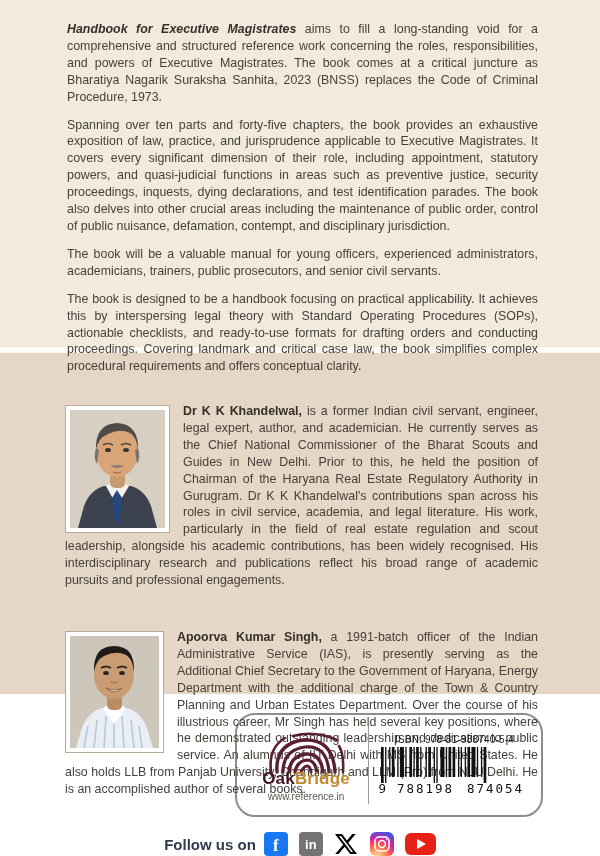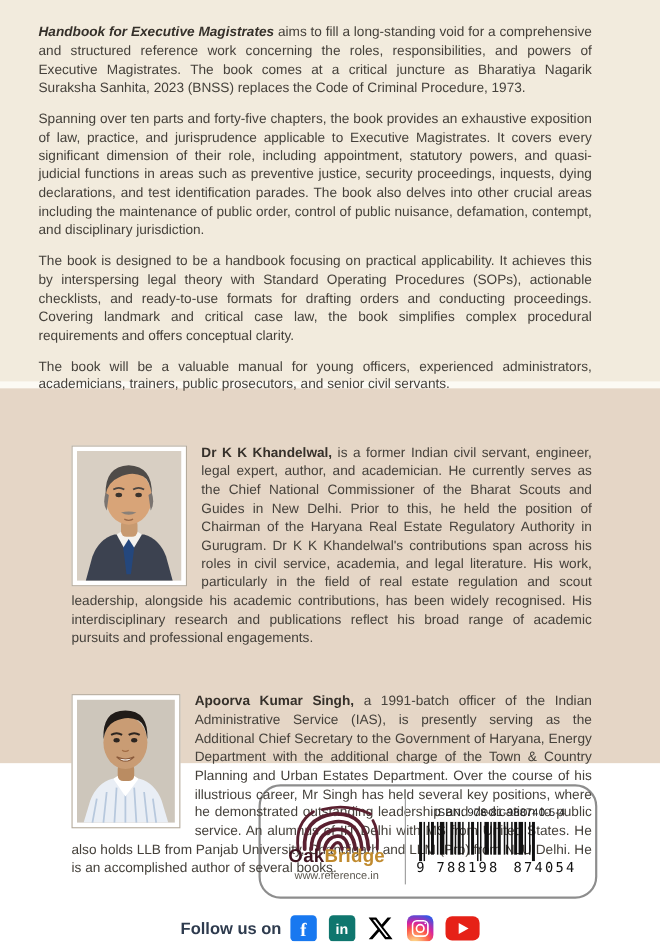--- a/index.html
+++ b/index.html
@@ -4,21 +4,21 @@
 <style>
   html,body { margin:0; padding:0; background:#ffffff; }
   .page {
     width:600px; height:856px; margin:0 auto; position:relative;
     font-family:"Liberation Sans", sans-serif; background:#ffffff;
     overflow:hidden;
   }
   
   .top-section {
     box-sizing:border-box; width:600px; height:347px;
-    background:#f2ebdd; padding:21px 62px 0 35px;
+    background:#f2ebdd; padding:21px 62px 0 67px;
   }
   .top-section p {
     margin:0 0 11px 0; font-size:12.4px; line-height:16.9px;
     color:#45413b; text-align:justify;
   }
   .lead-title { font-weight:bold; font-style:italic; color:#35302a; }
   
   .section-divider { width:600px; height:6px; background:#fcfaf4; }
   
   .authors-section {
@@ -59,43 +59,43 @@
   .price-row { font-size:13px; color:#111; margin-top:1px; }
   
   .follow-row { display:flex; align-items:center; justify-content:center; margin-top:15px; }
   .follow-label { font-size:15px; font-weight:bold; color:#2e3b4e; margin-right:8px; }
   .social-row { display:flex; align-items:center; gap:11px; }
   .icon-sq {
     width:24px; height:24px; border-radius:4px; display:flex;
     align-items:center; justify-content:center; color:#ffffff; font-weight:bold;
   }
   .icon-fb { background:#1878f0; font-size:17px; font-family:"Liberation Serif", serif; padding-top:3px; box-sizing:border-box; }
-  .icon-in { background:#0f766e; font-size:13px; letter-spacing:0; }
+  .icon-in { background:#737373; font-size:13px; letter-spacing:0; }
   .icon-x { width:25px; height:24px; display:flex; align-items:center; justify-content:center; }
   .icon-ig {
     width:24px; height:24px; border-radius:6px;
     background:radial-gradient(circle at 28% 110%, #fdf497 0%, #fd5949 45%, #d6249f 62%, #285AEB 92%);
     display:flex; align-items:center; justify-content:center;
   }
   .icon-yt {
     width:31px; height:22px; border-radius:6px; background:#e62117;
     display:flex; align-items:center; justify-content:center;
   }
   .yt-triangle { width:0; height:0; border-left:9px solid #ffffff; border-top:5.5px solid transparent; border-bottom:5.5px solid transparent; margin-left:2px; }
 </style>
 </head>
 <body>
 
 <div class="page">
 
   <div class="top-section">
     <p><span class="lead-title">Handbook for Executive Magistrates</span><span> aims to fill a long-standing void for a comprehensive and structured reference work concerning the roles, responsibilities, and powers of Executive Magistrates. The book comes at a critical juncture as Bharatiya Nagarik Suraksha Sanhita, 2023 (BNSS) replaces the Code of Criminal Procedure, 1973.</span></p>
     <p>Spanning over ten parts and forty-five chapters, the book provides an exhaustive exposition of law, practice, and jurisprudence applicable to Executive Magistrates. It covers every significant dimension of their role, including appointment, statutory powers, and quasi-judicial functions in areas such as preventive justice, security proceedings, inquests, dying declarations, and test identification parades. The book also delves into other crucial areas including the maintenance of public order, control of public nuisance, defamation, contempt, and disciplinary jurisdiction.</p>
+    <p>The book will be a valuable manual for young officers, experienced administrators, academicians, trainers, public prosecutors, and senior civil servants.</p>
     <p>The book is designed to be a handbook focusing on practical applicability. It achieves this by interspersing legal theory with Standard Operating Procedures (SOPs), actionable checklists, and ready-to-use formats for drafting orders and conducting proceedings. Covering landmark and critical case law, the book simplifies complex procedural requirements and offers conceptual clarity.</p>
-    <p>The book will be a valuable manual for young officers, experienced administrators, academicians, trainers, public prosecutors, and senior civil servants.</p>
   </div>
 
   <div class="section-divider"></div>
 
   <div class="authors-section">
 
     <div class="bio">
       <span class="photo-frame">
         <svg width="95" height="118" viewBox="0 0 95 118">
           <rect x="0" y="0" width="95" height="118" fill="#d8cfc3"></rect>

